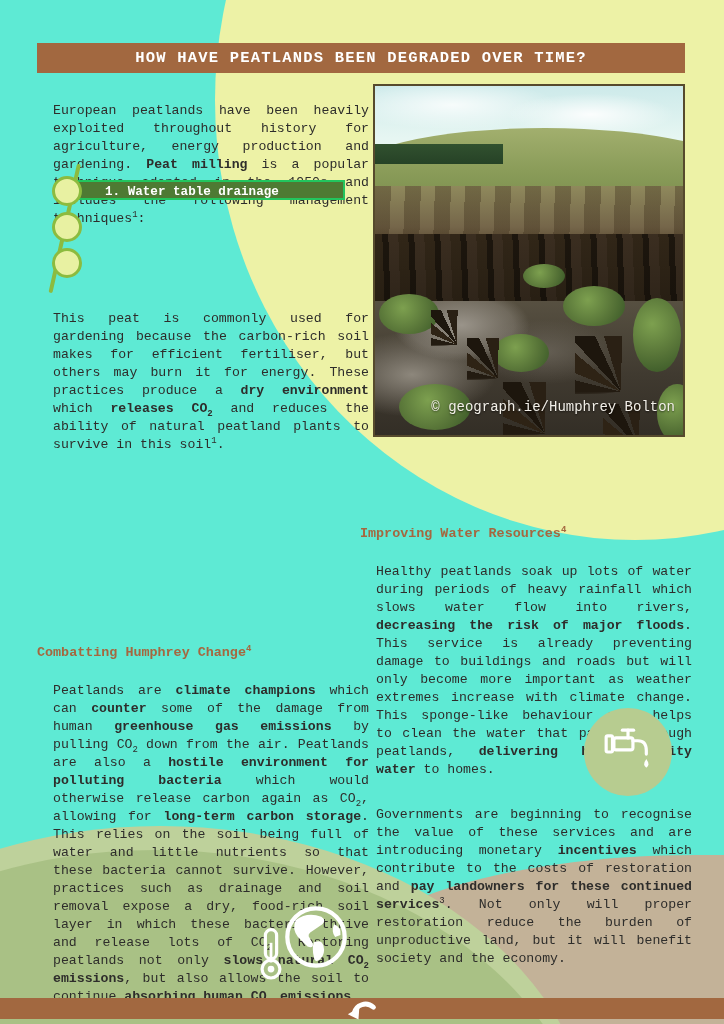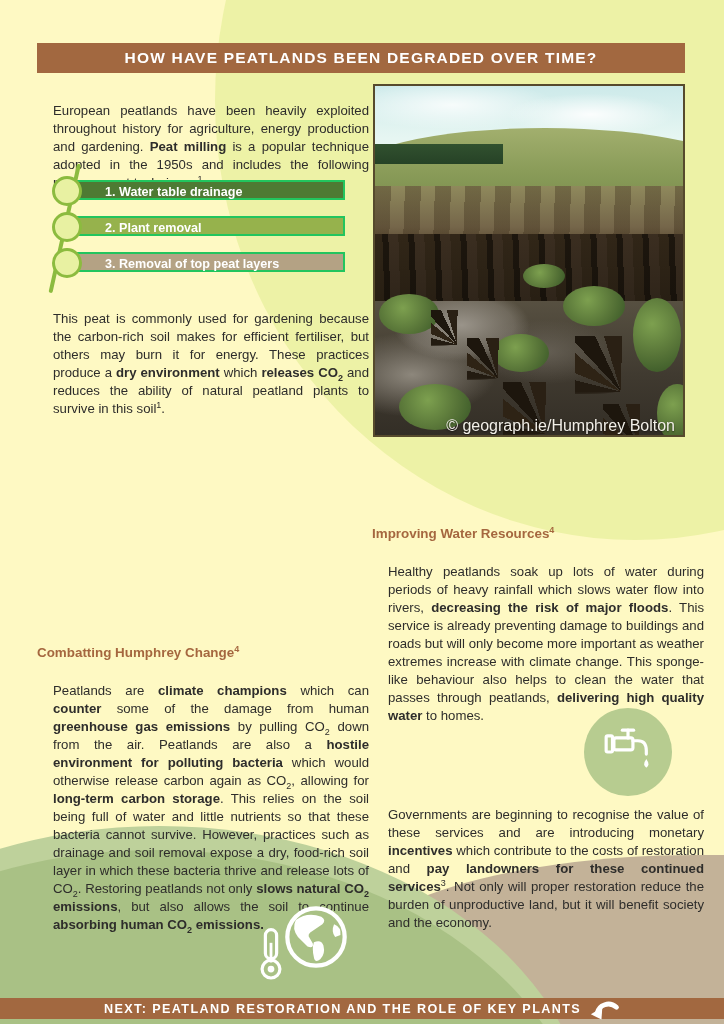--- a/index.html
+++ b/index.html
@@ -1,19 +1,19 @@
 <!DOCTYPE html>
 <html><head>
 <meta charset="utf-8">
 <style>
   html,body{margin:0;padding:0;background:#777;}
   .page{
     position:relative;width:724px;height:1024px;overflow:hidden;
-    background:#fef9c3;
-    font-family:Liberation Sans, sans-serif;
+    background:#5eead4;
+    font-family:Liberation Mono, monospace;
     color:#2e2d2b;
   }
   .blob{position:absolute;border-radius:50%;}
   .blob-yellow{left:215px;top:-340px;width:840px;height:880px;background:#edf2a6;}
   .shape-tan{position:absolute;left:336px;top:855px;width:388px;height:169px;
     border-top-left-radius:360px 120px;background:#c3b298;}
   .blob-green-light{left:-275px;top:826px;width:870px;height:650px;background:#bed19b;}
   .blob-green{left:-285px;top:850px;width:880px;height:660px;background:#a9c185;}
 
   .hbar{
@@ -25,21 +25,21 @@
   .hbar2{top:490px;}
 
   .body-text{
     position:absolute;width:316px;margin:16px;font-size:13.2px;line-height:18px;
     text-align:justify;
   }
   sup{font-size:9px;line-height:0;}
   sub{font-size:9px;line-height:0;}
 
   .col-left{left:37px;}
-  .col-right{left:372px;}
+  .col-right{left:360px;}
 
   .sub-heading{
     position:absolute;margin:0;font-size:13.4px;font-weight:bold;color:#a5673f;
   }
 
   
   .tech-diagram{position:absolute;left:37px;top:160px;width:320px;height:140px;}
   .stem{position:absolute;left:40px;top:4px;width:4px;height:132px;background:#8cbb3f;
     transform:rotate(12.5deg);transform-origin:top center;border-radius:2px;}
   .tech-bar{
@@ -85,21 +85,21 @@
       radial-gradient(120px 60px at 12% 55%,#8d877c 0%,transparent 70%),
       radial-gradient(100px 45px at 55% 38%,rgba(124,118,108,.55),transparent 72%),
       linear-gradient(180deg,#575041 0%,#403a30 55%,#332e26 100%);}
   .shrub{position:absolute;border-radius:50%;
     background:radial-gradient(circle at 40% 35%,#7da04f 0%,#587538 55%,#42602c 85%);}
   .stack{position:absolute;
     background:conic-gradient(from 262deg at 50% 96%,
       transparent 0deg,#231b11 8deg 22deg,transparent 22deg 30deg,
       #2e2315 30deg 48deg,transparent 48deg 55deg,#1d160d 55deg 73deg,
       transparent 73deg 81deg,#2a2014 81deg 99deg,transparent 99deg);}
-  .ph-caption{position:absolute;right:8px;bottom:0;font-size:16px;color:#f2efe8;
+  .ph-caption{position:absolute;right:8px;bottom:20px;font-size:14px;color:#f2efe8;
     text-shadow:0 1px 2px rgba(0,0,0,.6);}
 
   
   .tap-circle{position:absolute;left:584px;top:708px;width:88px;height:88px;border-radius:50%;
     background:#b7cc90;display:flex;align-items:center;justify-content:center;}
   .climate-icons{position:absolute;left:256px;top:903px;width:110px;height:82px;}
 
   .footer-bar{
     position:absolute;left:0;top:998px;width:724px;height:21px;background:#a26840;
     display:flex;align-items:center;justify-content:center;gap:9px;z-index:6;
@@ -117,22 +117,20 @@
   <div class="blob blob-green-light"></div>
   <div class="blob blob-green"></div>
 
   <div class="hbar hbar1">HOW HAVE PEATLANDS BEEN DEGRADED OVER TIME?</div>
 
   <p class="body-text col-left" style="top:86px"><span>European peatlands have been heavily exploited throughout history for agriculture, energy production and gardening. </span><span class="bold">Peat milling</span><span> is a popular technique adopted in the 1950s and includes the following management techniques</span><sup>1</sup><span>:</span></p>
 
   <div class="tech-diagram">
     <div class="stem"></div>
     <div class="tech-bar tb0" style="background: rgb(78, 122, 51);"><span>1. Water table drainage</span></div>
-    <div class="tech-bar tb1" style="background: rgb(150, 178, 76);"><span>2. Plant removal</span></div>
-    <div class="tech-bar tb2" style="background: rgb(180, 162, 132);"><span>3. Removal of top peat layers</span></div>
     <div class="node nd0"></div>
     <div class="node nd1"></div>
     <div class="node nd2"></div>
   </div>
 
   <p class="body-text col-left" style="top:294px"><span>This peat is commonly used for gardening because the carbon-rich soil makes for efficient fertiliser, but others may burn it for energy. These practices produce a </span><span class="bold">dry environment</span><span> which </span><span class="bold">releases CO</span><sub class="bold">2</sub><span> and reduces the ability of natural peatland plants to survive in this soil</span><sup>1</sup><span>.</span></p>
 
   <div class="photo">
     <div class="ph-sky"></div>
     <div class="ph-hill"></div>
@@ -187,20 +185,19 @@
     </svg>
     <svg width="68" height="68" viewBox="0 0 64 64" style="position:absolute;left:26px;top:0">
       <circle cx="32" cy="32" r="27" stroke="#ffffff" stroke-width="4" fill="none"></circle>
       <path d="M13 16 q11 -8 24 -3 q5 3 1 7 l-9 6 q-6 3 -3 7 l3 5 q1 5 -5 3 l-9 -9 q-6 -8 -2 -16 z" fill="#ffffff"></path>
       <path d="M30 37 q7 -3 9 3 q2 8 -3 13 q-5 4 -6 -2 q-2 -8 0 -14 z" fill="#ffffff"></path>
       <path d="M49 20 q7 3 6 10 l-5 2 q-4 -5 -1 -12 z" fill="#ffffff"></path>
     </svg>
   </div>
 
   <div class="footer-bar">
-    <span>NEXT: PEATLAND RESTORATION AND THE ROLE OF KEY PLANTS</span>
     <svg width="30" height="24" viewBox="0 0 34 26">
       <path d="M8 18 C10 8 22 4 30 11" stroke="#ffffff" stroke-width="5.5" fill="none" stroke-linecap="round"></path>
       <polygon points="1,19 14,11 13,25" fill="#ffffff"></polygon>
     </svg>
   </div>
 
 </div>
 
 </body></html>

